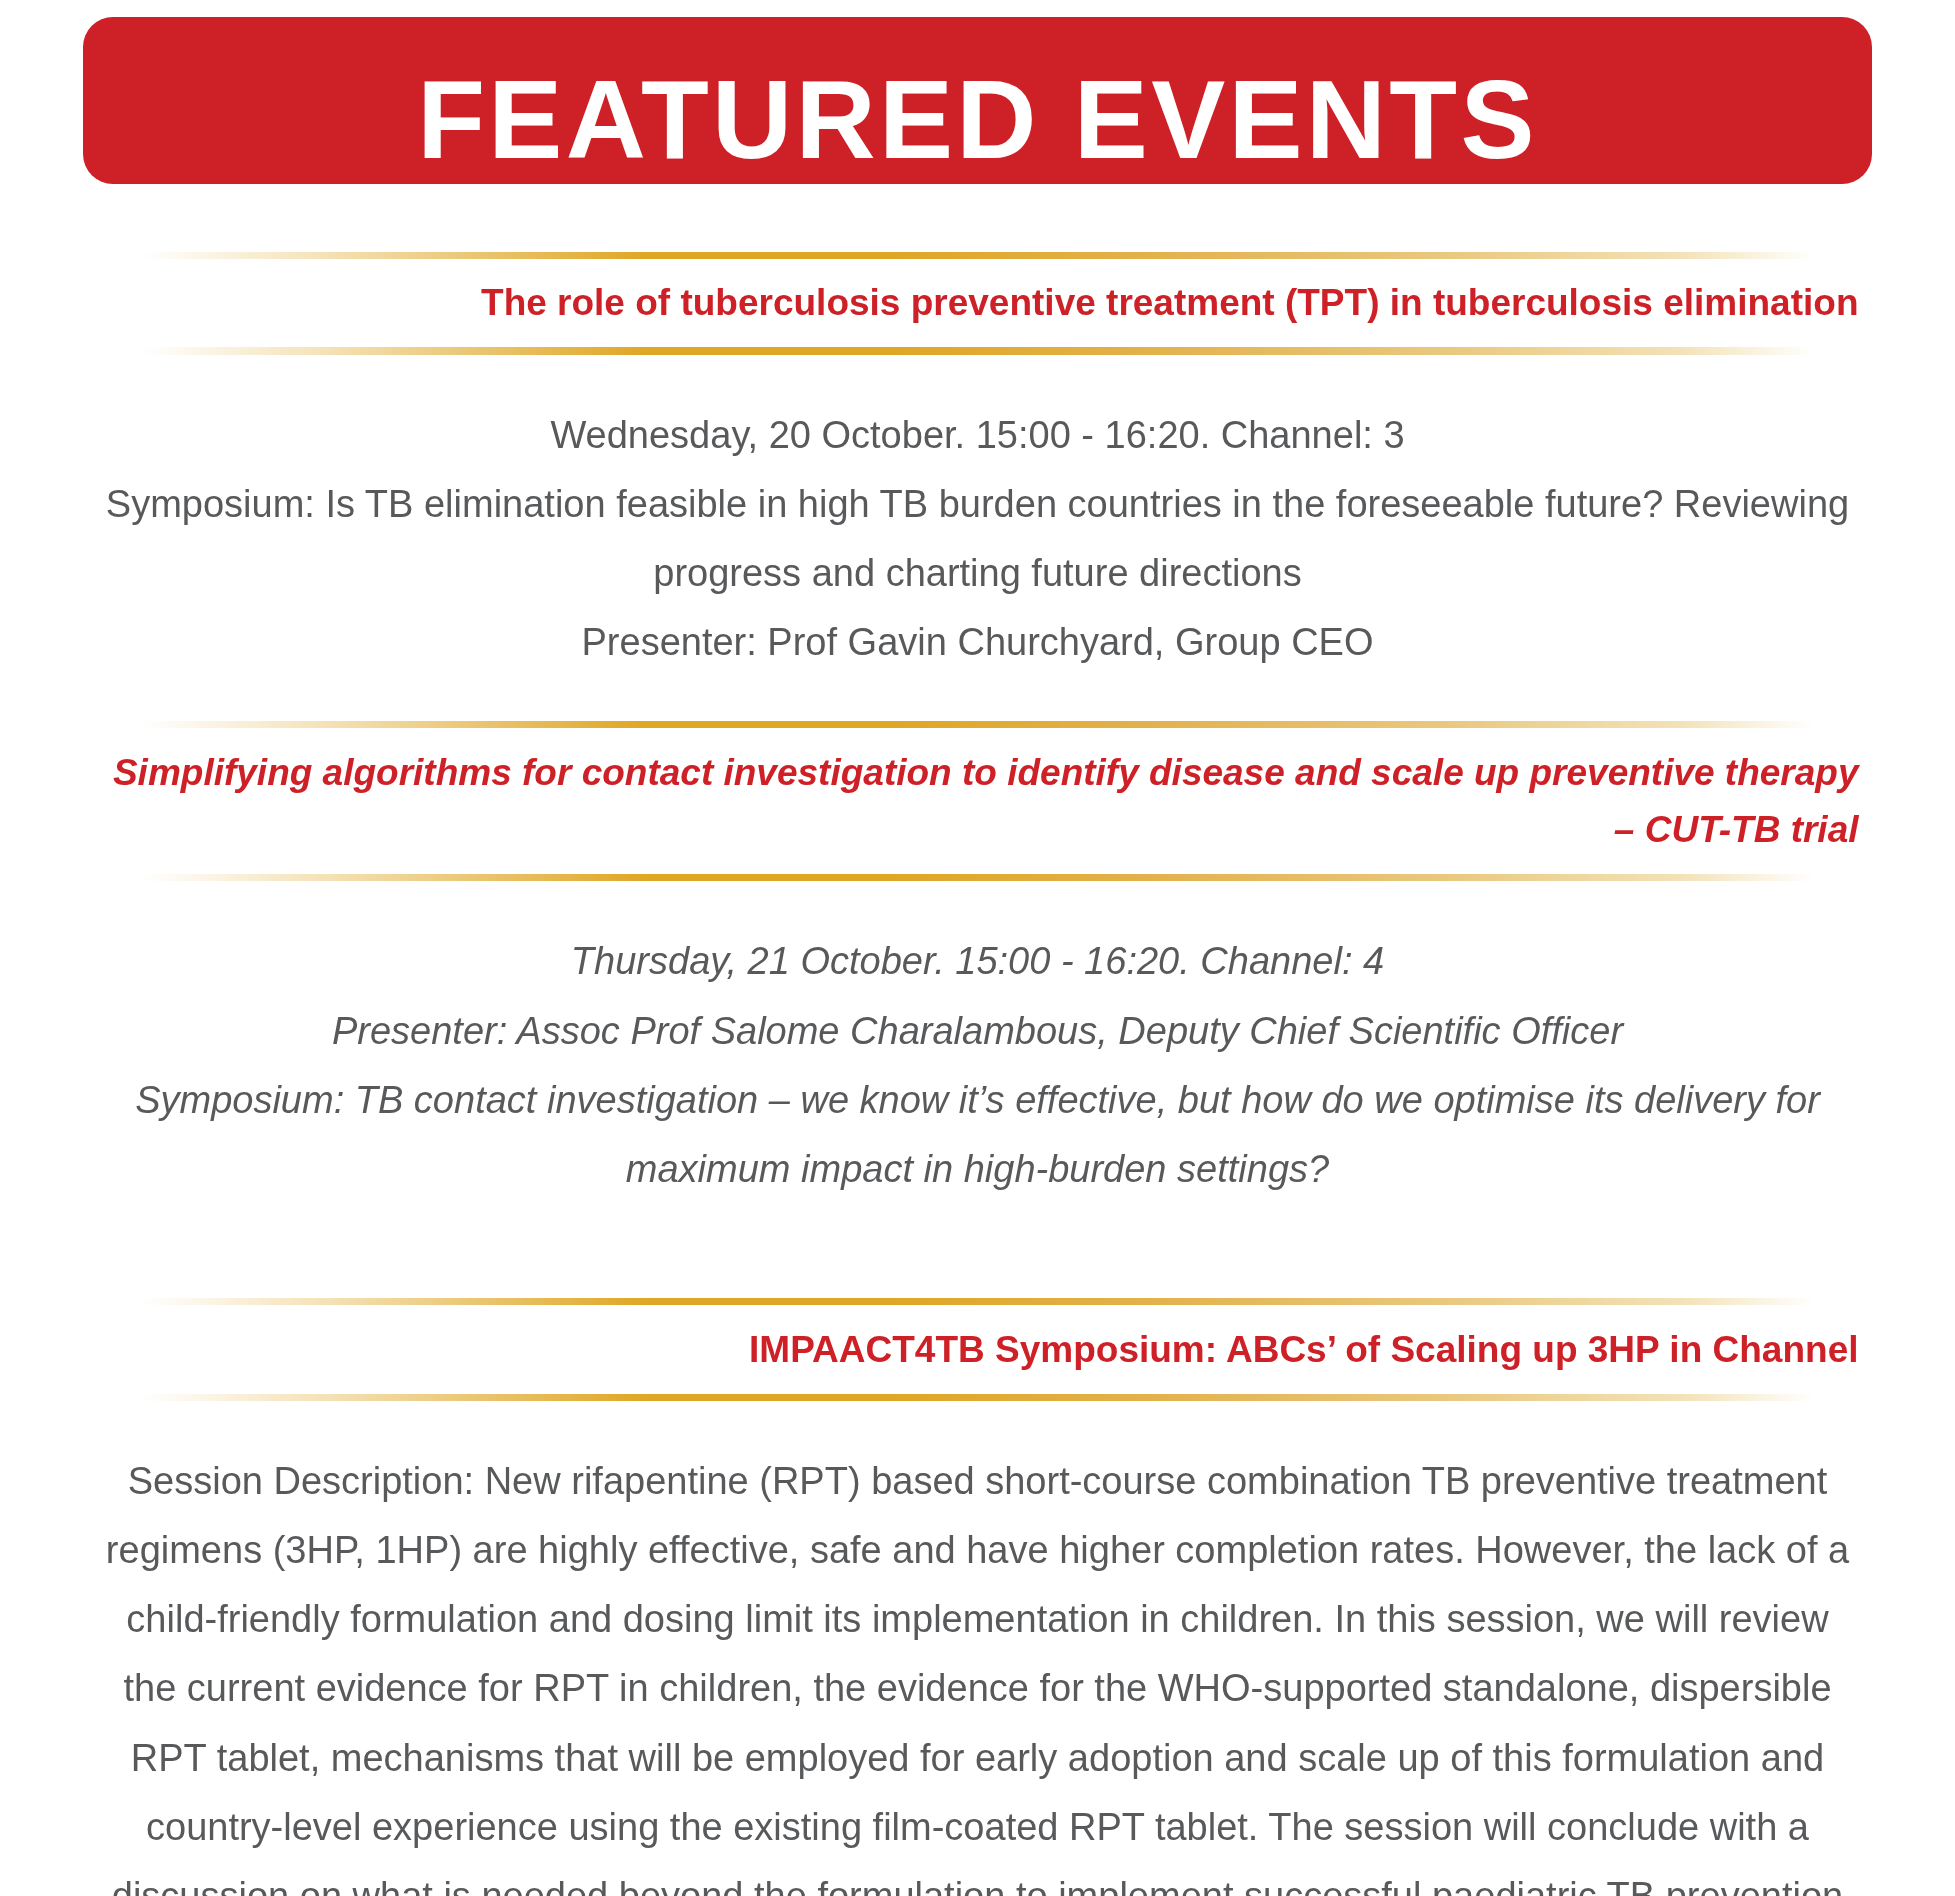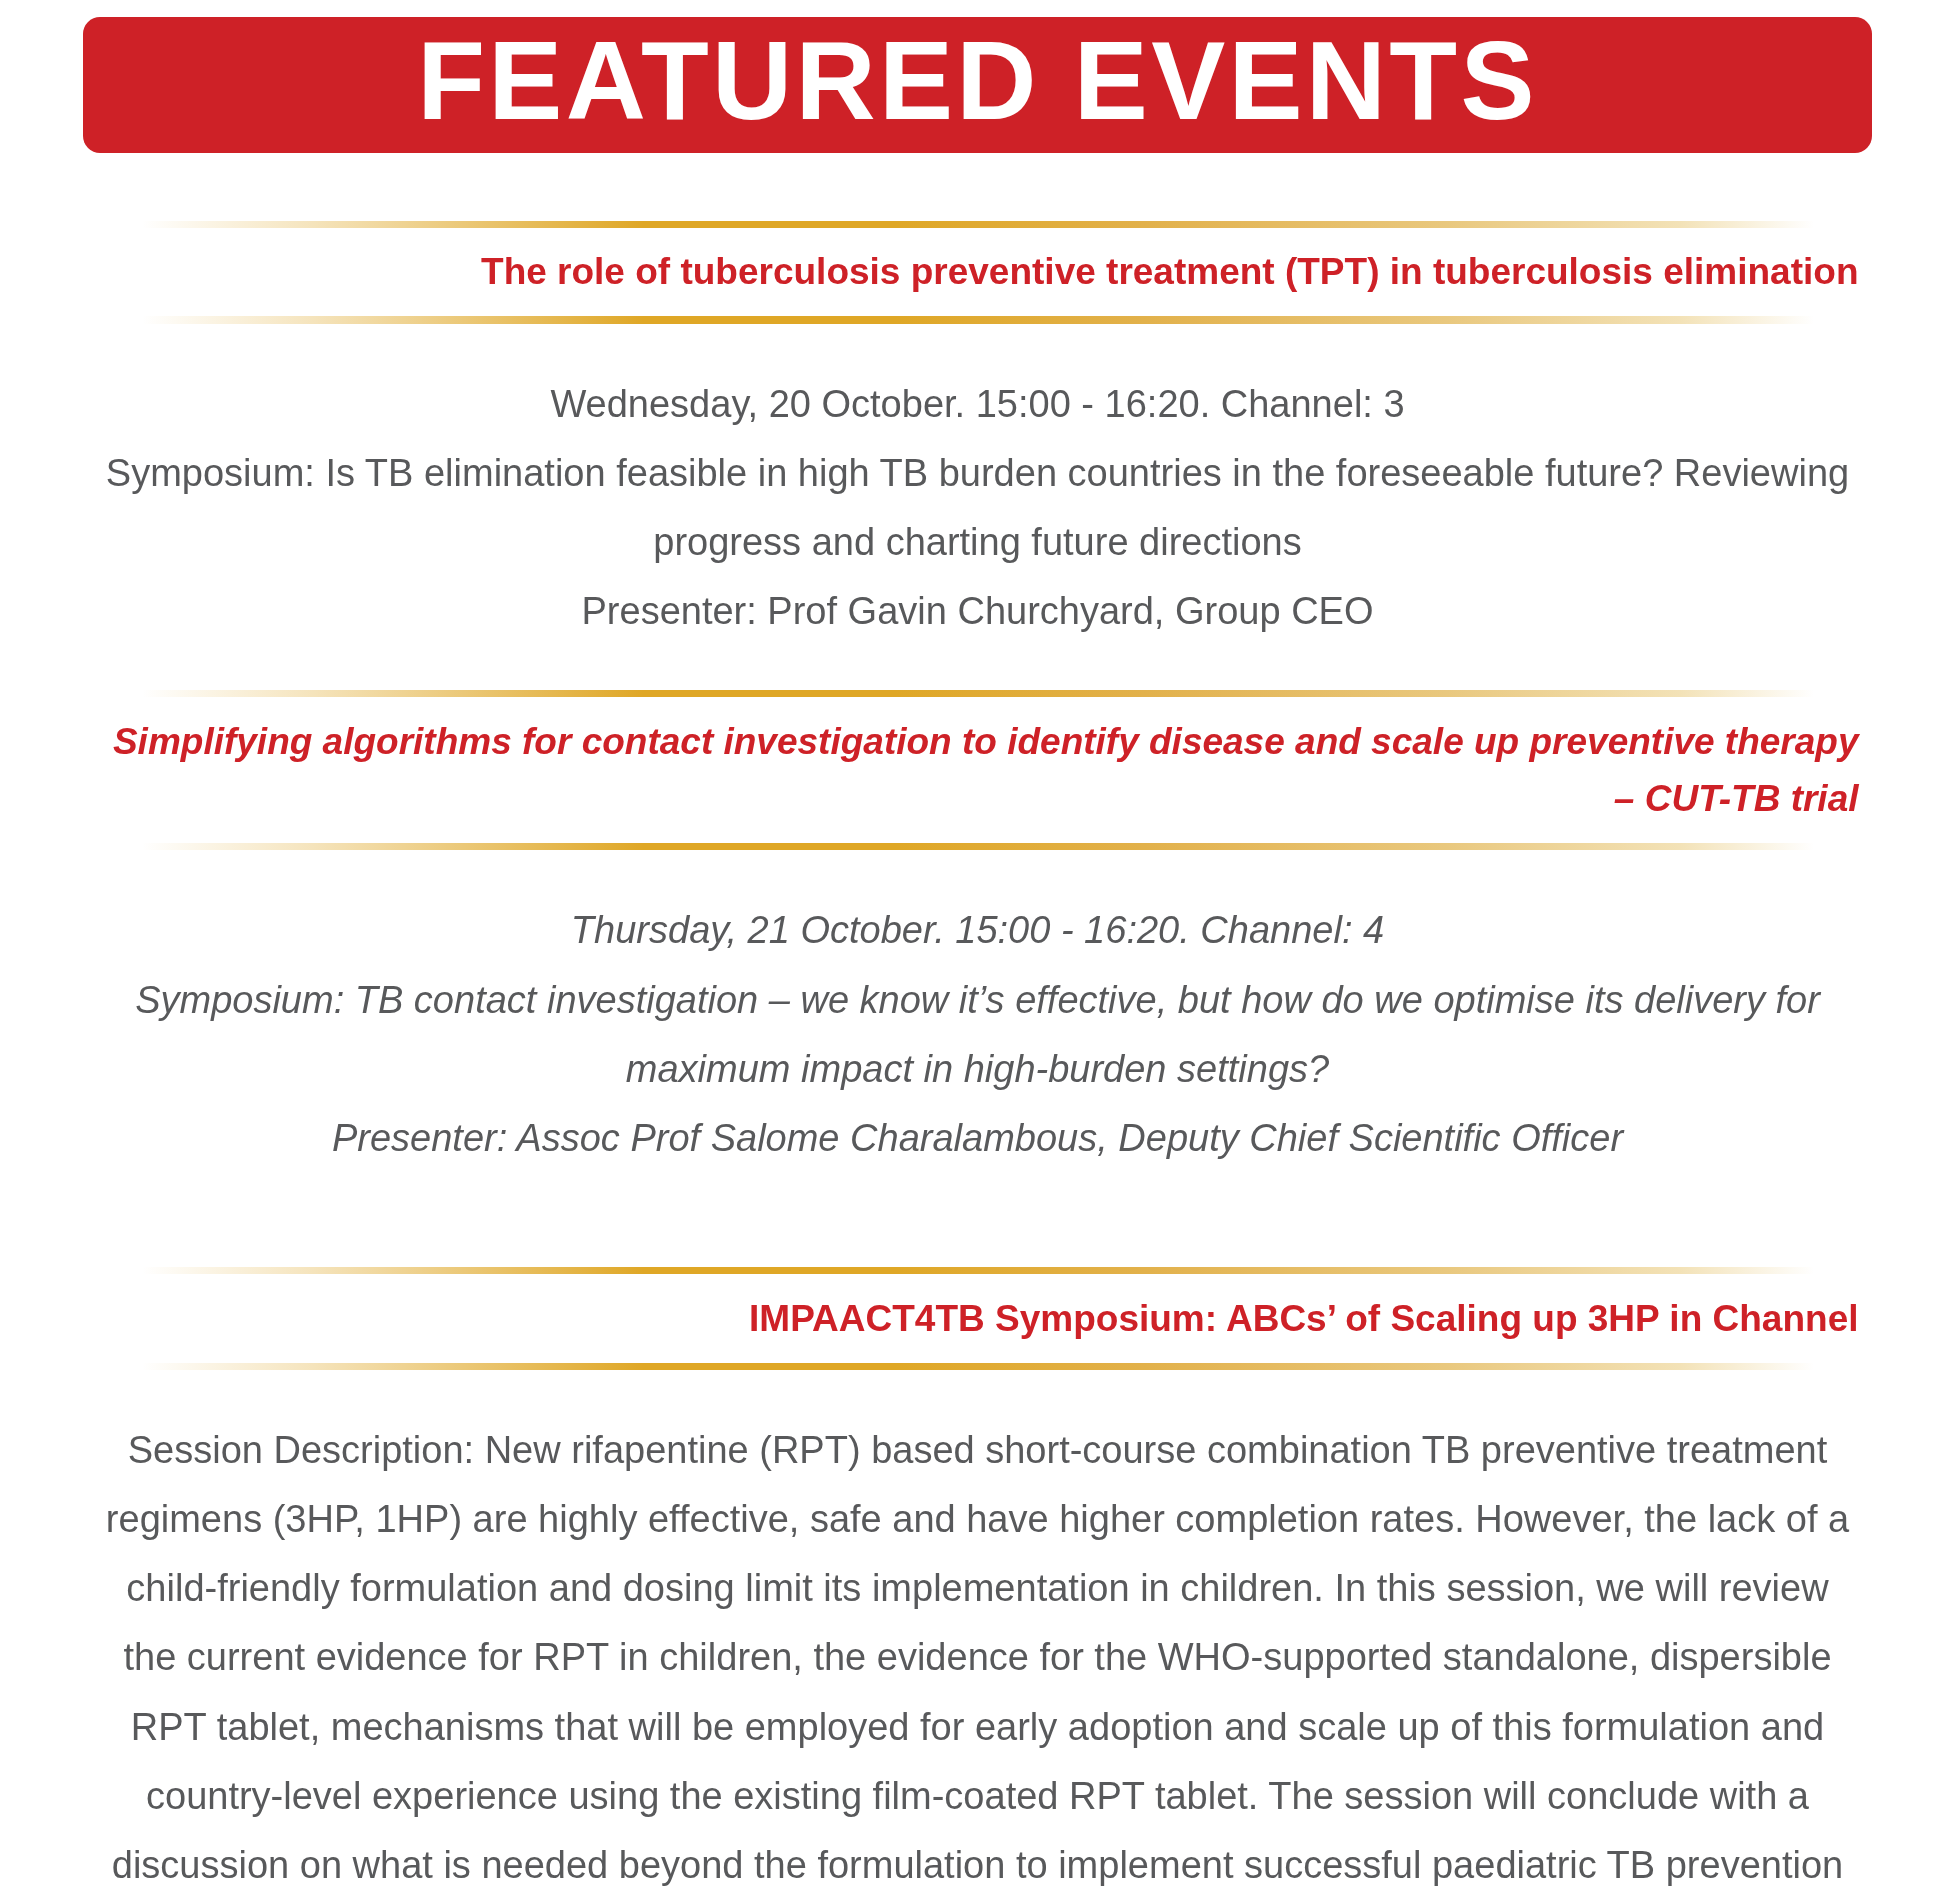--- a/index.html
+++ b/index.html
@@ -10,26 +10,26 @@
   html,body{margin:0;padding:0;}
   body{
     width:1955px;
     height:1896px;
     background:#ffffff;
     font-family:"Liberation Sans", sans-serif;
     overflow:hidden;
   }
   .banner{
     width:1789px;
-    height:136px;
+    height:167px;
     margin:16.7px auto 0 auto;
     background:var(--red);
-    border-radius:17px;
+    border-radius:30px;
     display:flex;
-    align-items:flex-start;
+    align-items:flex-end;
     justify-content:center;
   }
   .banner-title{
     color:#ffffff;
     font-size:111px;
     font-weight:900;
     letter-spacing:3.3px;
     white-space:nowrap;
   }
   .event{
@@ -89,22 +89,22 @@
     <p>Presenter: Prof Gavin Churchyard, Group CEO</p>
   </div>
 </section>
 
 <section class="event event--2">
   <div class="gold-line"></div>
   <h2 class="event-title">Simplifying algorithms for contact investigation to identify disease and scale up preventive therapy – CUT-TB trial</h2>
   <div class="gold-line"></div>
   <div class="event-body">
     <p>Thursday, 21 October. 15:00 - 16:20. Channel: 4</p>
+    <p>Presenter: Assoc Prof Salome Charalambous, Deputy Chief Scientific Officer</p>
     <p>Symposium: TB contact investigation – we know it’s effective, but how do we optimise its delivery for maximum impact in high-burden settings?</p>
-    <p>Presenter: Assoc Prof Salome Charalambous, Deputy Chief Scientific Officer</p>
   </div>
 </section>
 
 <section class="event event--3">
   <div class="gold-line"></div>
   <h2 class="event-title">IMPAACT4TB Symposium: ABCs’ of Scaling up 3HP in Channel</h2>
   <div class="gold-line"></div>
   <div class="event-body">
     <p>Session Description: New rifapentine (RPT) based short-course combination TB preventive treatment regimens (3HP, 1HP) are highly effective, safe and have higher completion rates. However, the lack of a child-friendly formulation and dosing limit its implementation in children. In this session, we will review the current evidence for RPT in children, the evidence for the WHO-supported standalone, dispersible RPT tablet, mechanisms that will be employed for early adoption and scale up of this formulation and country-level experience using the existing film-coated RPT tablet. The session will conclude with a discussion on what is needed beyond the formulation to implement successful paediatric TB prevention services.</p>
   </div>

